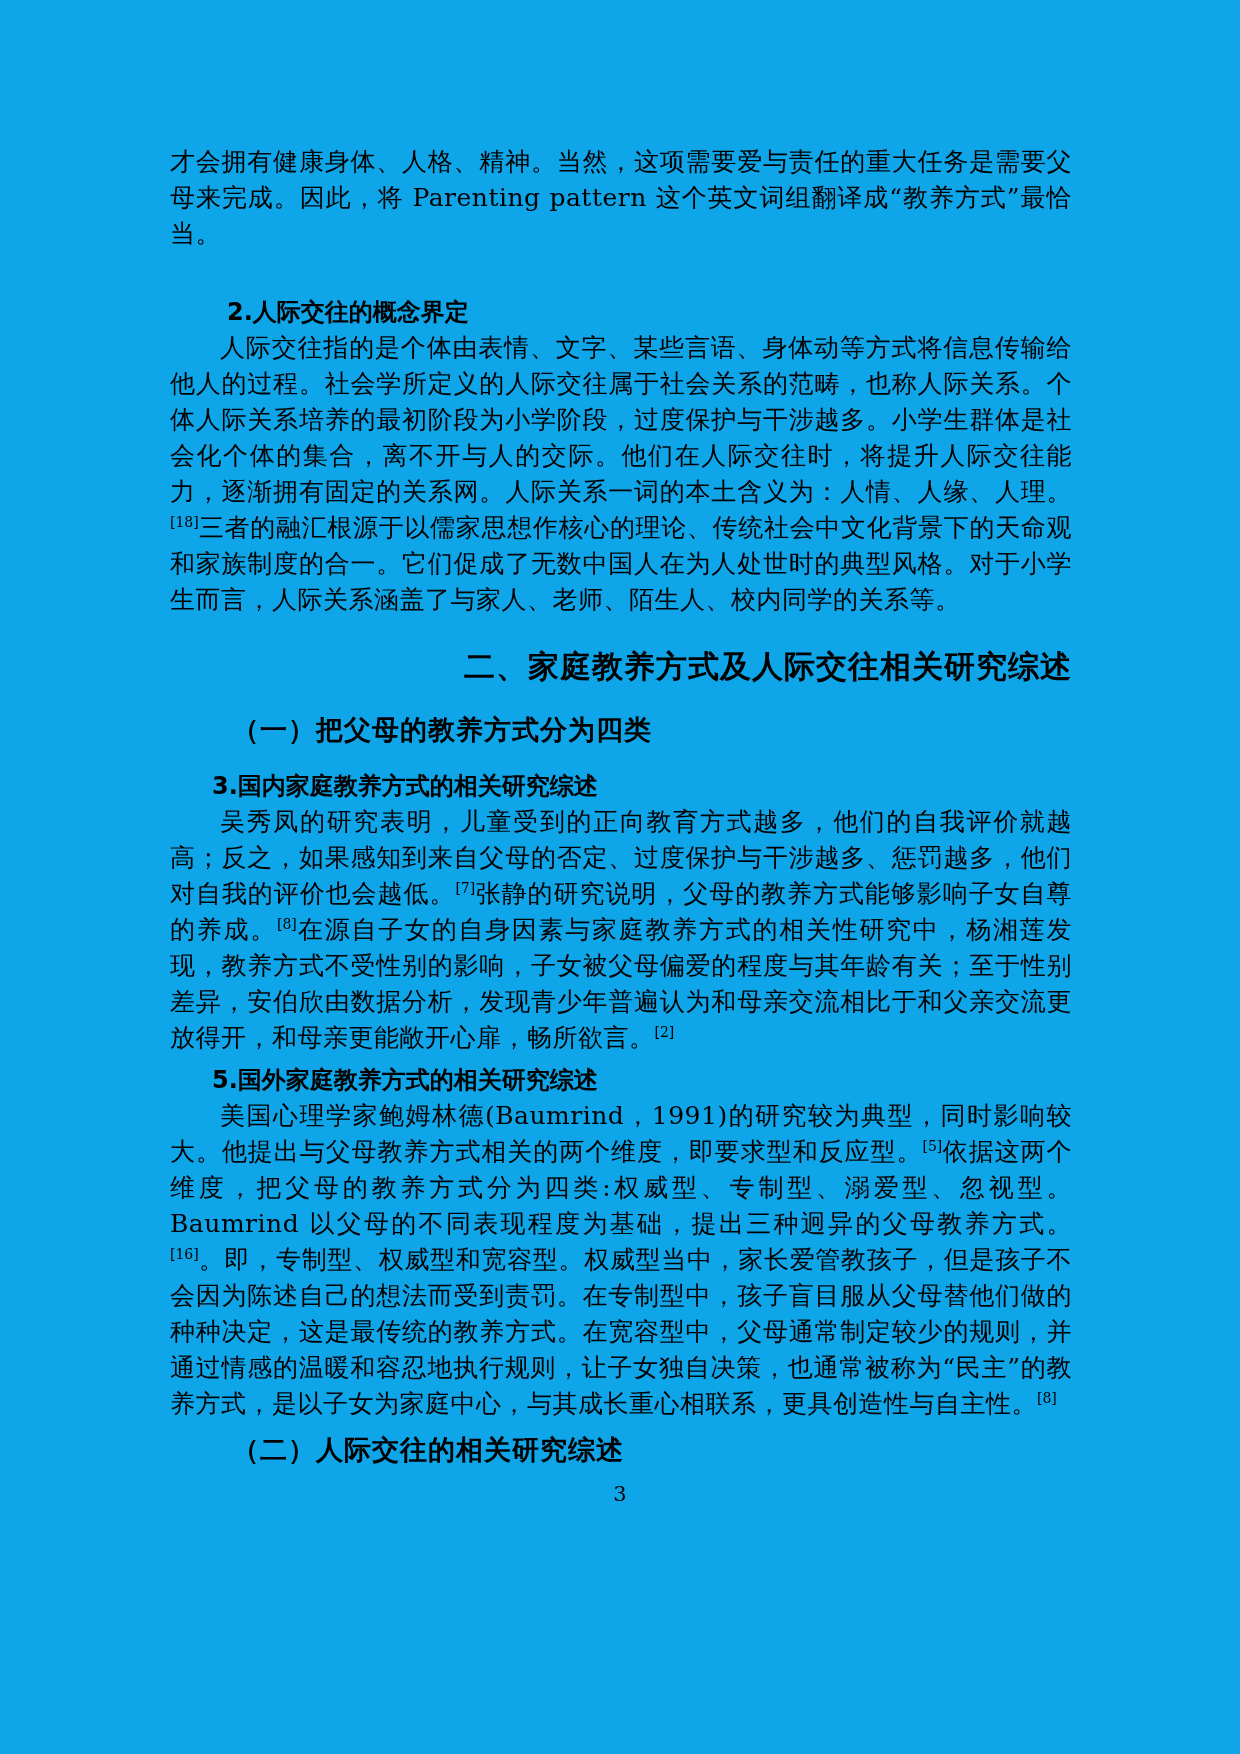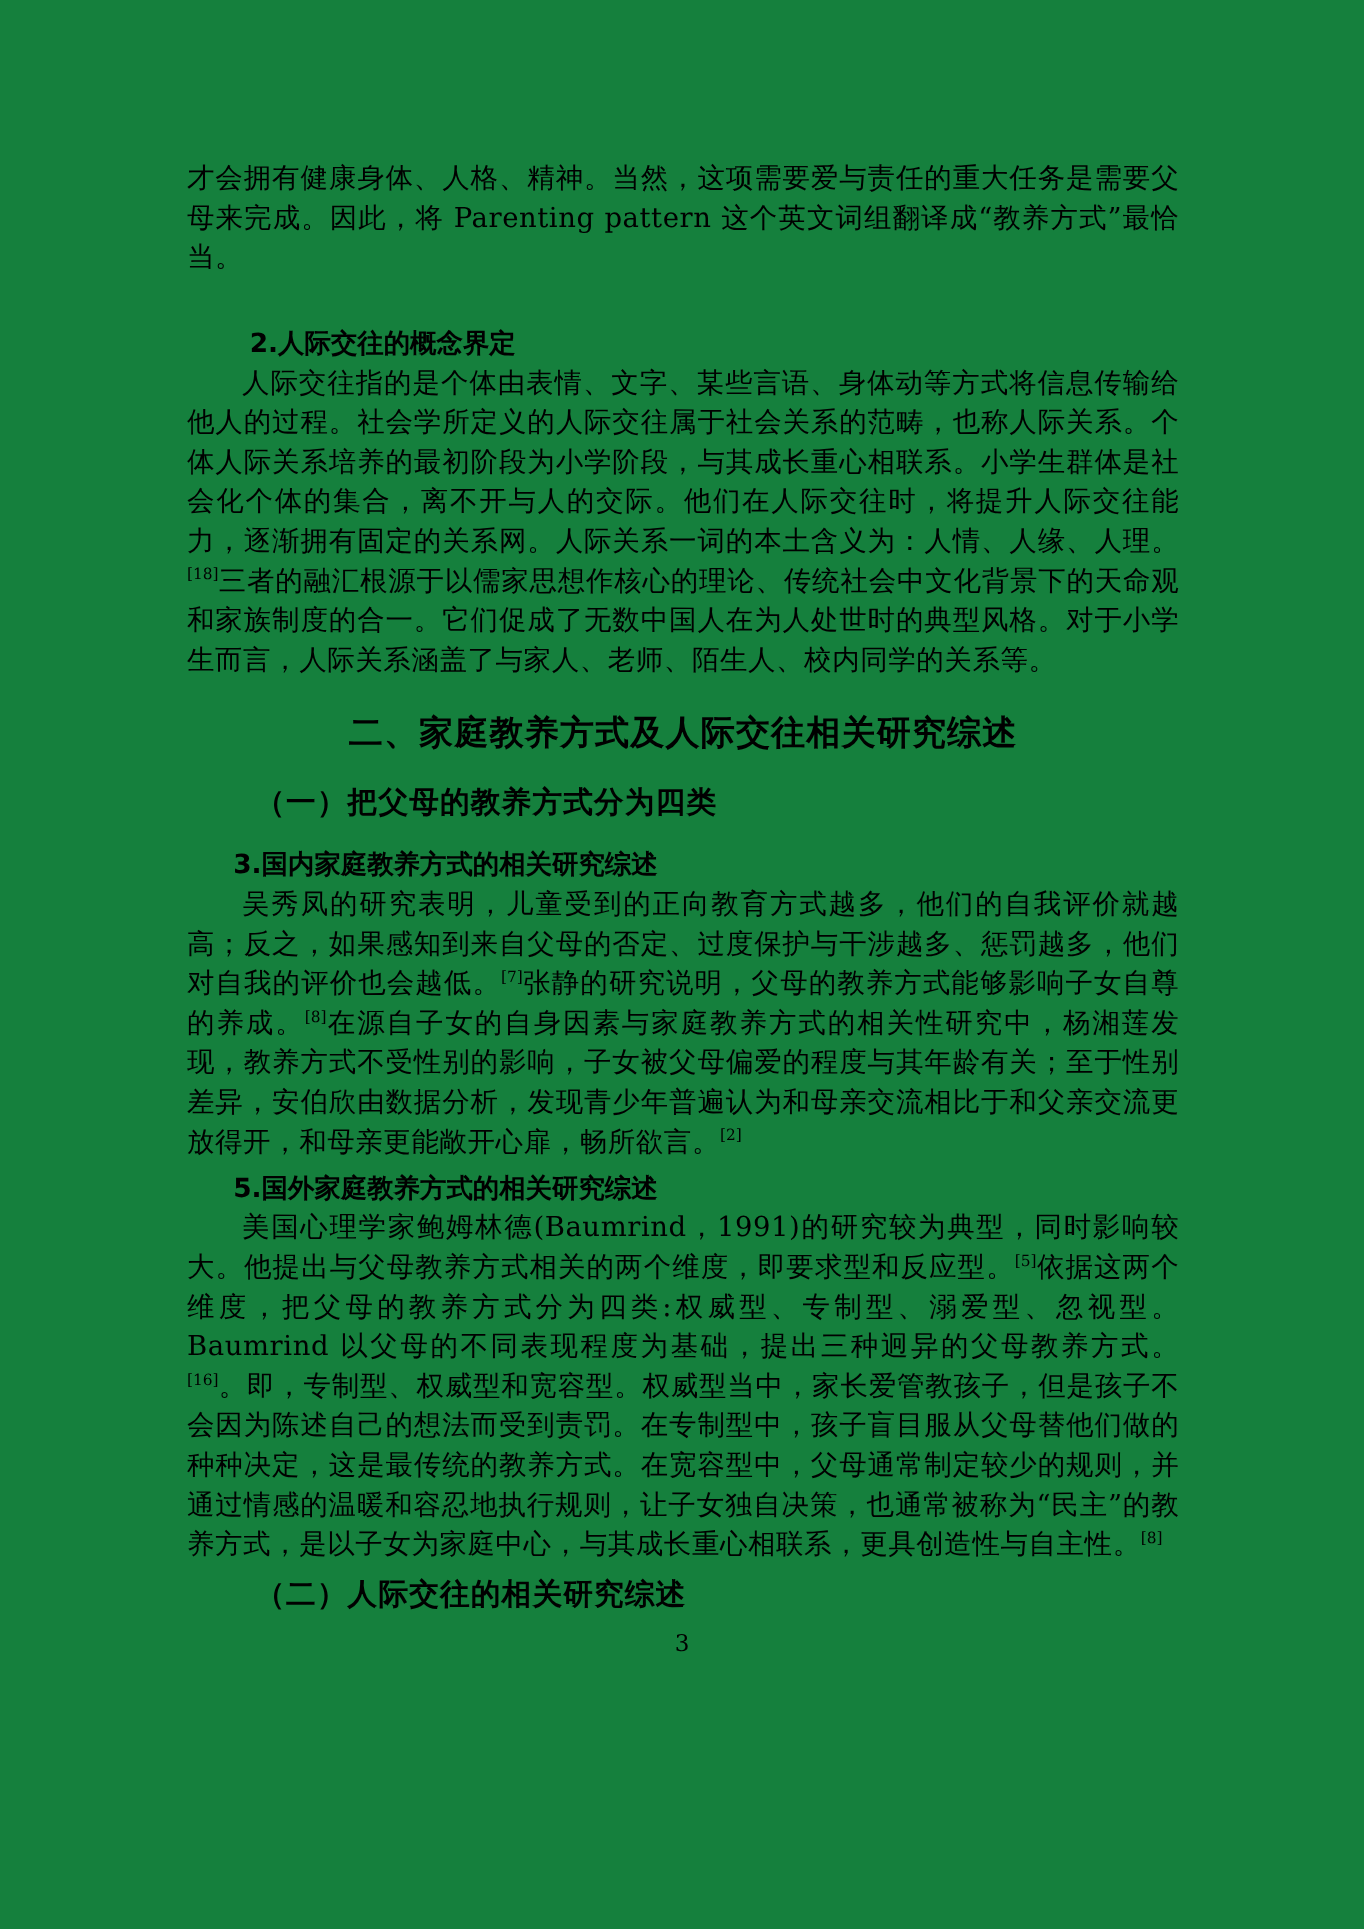--- a/index.html
+++ b/index.html
@@ -2,21 +2,21 @@
 <html><head>
 <meta charset="utf-8">
 <style>
   * { margin: 0; padding: 0; box-sizing: border-box; }
   html, body { background: #ffffff; }
   .page {
     position: relative;
     width: 1240px;
     height: 1754px;
     margin: 0 auto;
-    background: #15803d;
+    background: #0ea5e9;
     color: #000000;
     font-family: "DejaVu Serif", serif;
     padding: 144px 168px 0 170px;
     overflow: hidden;
   }
   .body {
     font-size: 25px;
     line-height: 36px;
     text-align: justify;
     text-indent: 2em;
@@ -36,21 +36,21 @@
     line-height: 36px;
     margin: 2px 0 0 42px;
   }
   .h-concept { margin-left: 57px; margin-top: 42px; }
   .h-foreign { margin-top: 6px; }
   .h-main {
     font-family: "DejaVu Sans", sans-serif;
     font-weight: bold;
     font-size: 31px;
     line-height: 44px;
-    text-align: center;
+    text-align: right;
     margin: 26px 0 24px 0;
     letter-spacing: 1px;
   }
   .h-sub {
     font-family: "DejaVu Sans", sans-serif;
     font-weight: bold;
     font-size: 27px;
     line-height: 36px;
     margin: 0 0 20px 62px;
     letter-spacing: 1px;
@@ -68,21 +68,21 @@
 </style>
 </head>
 <body>
 
 <div class="page">
 
   <p class="body no-indent">才会拥有健康身体、人格、精神。当然，这项需要爱与责任的重大任务是需要父母来完成。因此，将 Parenting pattern 这个英文词组翻译成“教养方式”最恰当。</p>
 
   <h3 class="h-num h-concept">2.人际交往的概念界定</h3>
 
-  <p class="body"><span>人际交往指的是个体由表情、文字、某些言语、身体动等方式将信息传输给他人的过程。社会学所定义的人际交往属于社会关系的范畴，也称人际关系。个体人际关系培养的最初阶段为小学阶段，与其成长重心相联系。小学生群体是社会化个体的集合，离不开与人的交际。他们在人际交往时，将提升人际交往能力，逐渐拥有固定的关系网。人际关系一词的本土含义为：人情、人缘、人理。</span><sup class="cite">[18]</sup><span>三者的融汇根源于以儒家思想作核心的理论、传统社会中文化背景下的天命观和家族制度的合一。它们促成了无数中国人在为人处世时的典型风格。对于小学生而言，人际关系涵盖了与家人、老师、陌生人、校内同学的关系等。</span></p>
+  <p class="body"><span>人际交往指的是个体由表情、文字、某些言语、身体动等方式将信息传输给他人的过程。社会学所定义的人际交往属于社会关系的范畴，也称人际关系。个体人际关系培养的最初阶段为小学阶段，过度保护与干涉越多。小学生群体是社会化个体的集合，离不开与人的交际。他们在人际交往时，将提升人际交往能力，逐渐拥有固定的关系网。人际关系一词的本土含义为：人情、人缘、人理。</span><sup class="cite">[18]</sup><span>三者的融汇根源于以儒家思想作核心的理论、传统社会中文化背景下的天命观和家族制度的合一。它们促成了无数中国人在为人处世时的典型风格。对于小学生而言，人际关系涵盖了与家人、老师、陌生人、校内同学的关系等。</span></p>
 
   <h1 class="h-main">二、家庭教养方式及人际交往相关研究综述</h1>
 
   <h2 class="h-sub">（一）把父母的教养方式分为四类</h2>
 
   <h3 class="h-num">3.国内家庭教养方式的相关研究综述</h3>
 
   <p class="body"><span>吴秀凤的研究表明，儿童受到的正向教育方式越多，他们的自我评价就越高；反之，如果感知到来自父母的否定、过度保护与干涉越多、惩罚越多，他们对自我的评价也会越低。</span><sup class="cite">[7]</sup><span>张静的研究说明，父母的教养方式能够影响子女自尊的养成。</span><sup class="cite">[8]</sup><span>在源自子女的自身因素与家庭教养方式的相关性研究中，杨湘莲发现，教养方式不受性别的影响，子女被父母偏爱的程度与其年龄有关；至于性别差异，安伯欣由数据分析，发现青少年普遍认为和母亲交流相比于和父亲交流更放得开，和母亲更能敞开心扉，畅所欲言。</span><sup class="cite">[2]</sup></p>
 
   <h3 class="h-num h-foreign">5.国外家庭教养方式的相关研究综述</h3>

